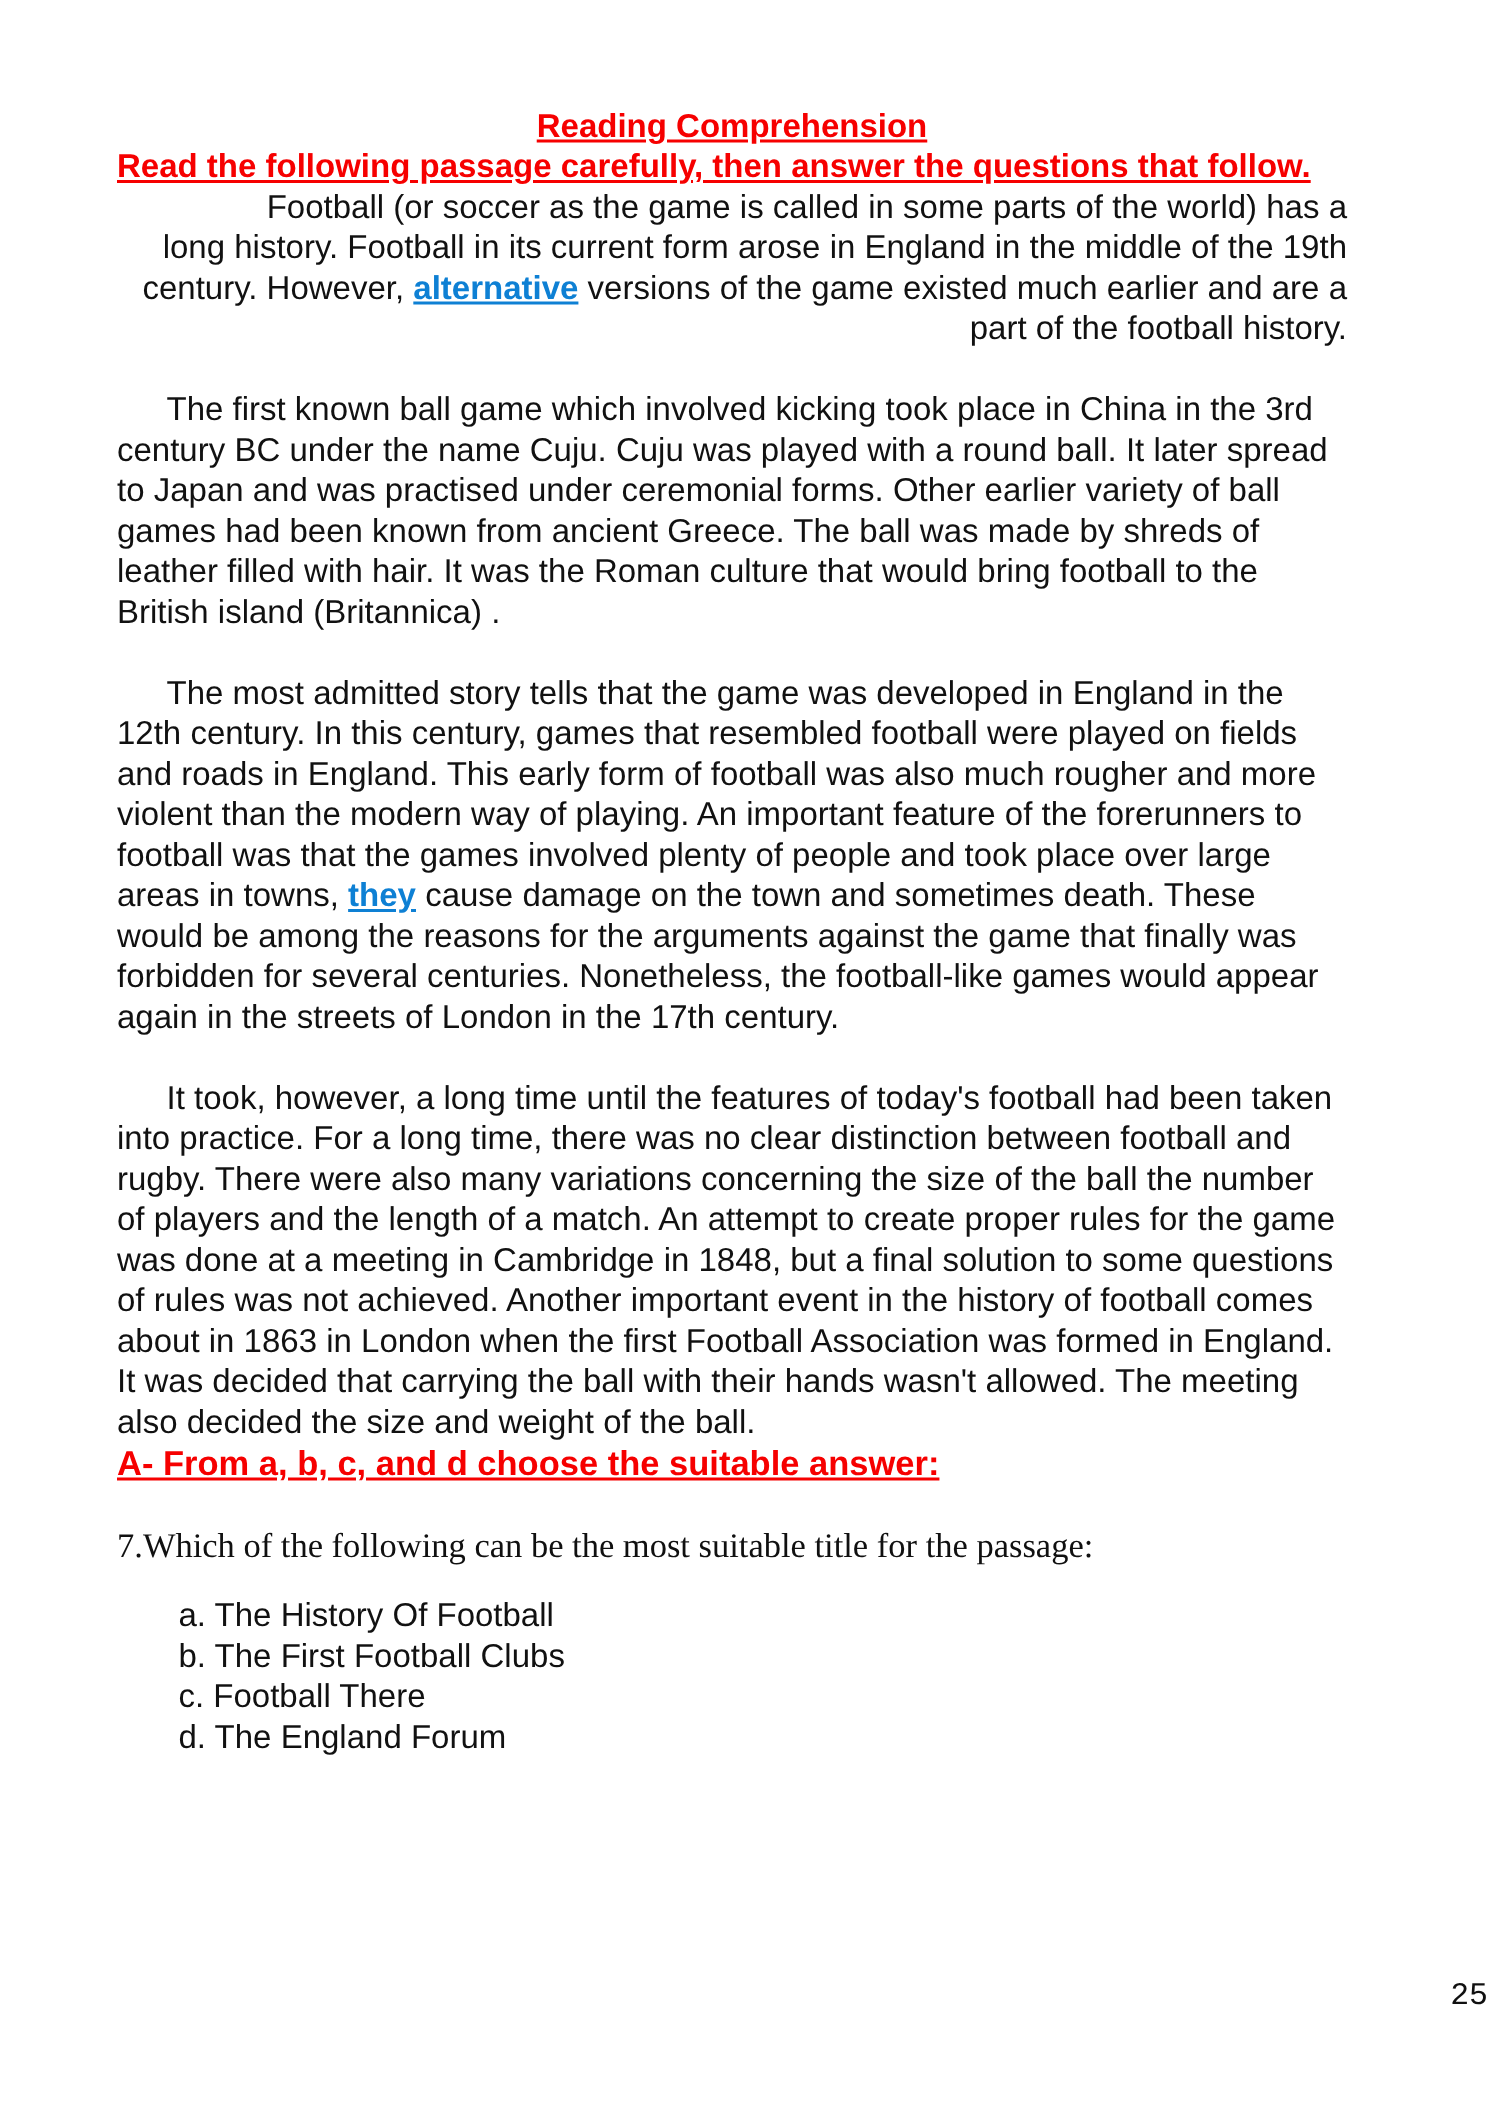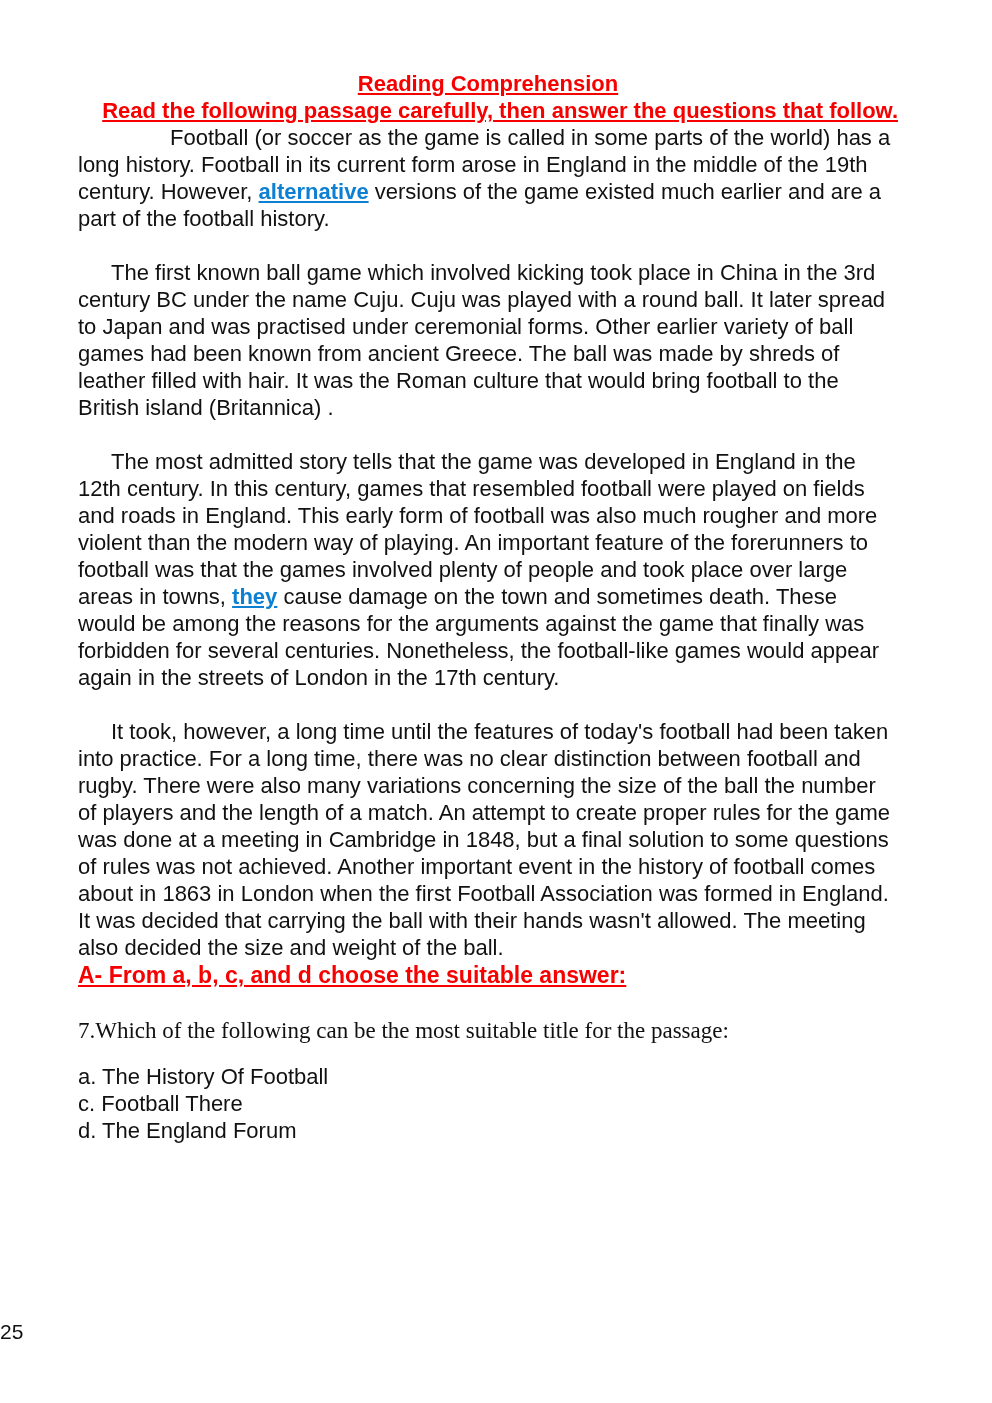--- a/index.html
+++ b/index.html
@@ -33,28 +33,28 @@
     font-size: 22px;
     line-height: 27px;
   }
   .doc-title span { text-decoration: underline; }
   .instruction {
     font-weight: bold;
     color: #f60000;
     font-size: 22px;
     line-height: 27px;
     text-decoration: underline;
-    text-align: right;
   }
   p.para {
     margin: 27px 0 0 0;
   }
   p.para.first {
     margin-top: 0;
     text-indent: 92px;
+    text-align: right;
   }
   p.para.ind {
     text-indent: 33px;
   }
   .hl {
     color: #0e80d4;
     font-weight: bold;
     text-decoration: underline;
   }
   .section-heading {
@@ -66,32 +66,33 @@
   }
   .question {
     margin-top: 28px;
     font-family: "Liberation Serif", serif;
     font-size: 23px;
     line-height: 27px;
     color: #101010;
   }
   .options {
     margin-top: 19px;
+    margin-left: 41px;
   }
   .option {
     font-size: 22px;
     line-height: 27px;
   }
   .page-number {
     position: absolute;
     left: 0;
     top: 1320px;
     width: 992px;
-    text-align: left;
-    font-family: Liberation Sans, sans-serif;
+    text-align: right;
+    font-family: Liberation Mono, monospace;
     font-size: 21px;
     color: #101010;
   }
 </style>
 </head>
 <body>
 
 <div class="page">
   <div class="content">
 
@@ -107,20 +108,21 @@
         <p class="para ind"><span>The most admitted story tells that the game was developed in England in the 12th century. In this century, games that resembled football were played on fields and roads in England. This early form of football was also much rougher and more violent than the modern way of playing. An important feature of the forerunners to football was that the games involved plenty of people and took place over large areas in towns, </span><span class="hl">they</span><span> cause damage on the town and sometimes death. These would be among the reasons for the arguments against the game that finally was forbidden for several centuries. Nonetheless, the football-like games would appear again in the streets of London in the 17th century.</span></p>
         <p class="para ind"><span>It took, however, a long time until the features of today's football had been taken into practice. For a long time, there was no clear distinction between football and rugby. There were also many variations concerning the size of the ball the number of players and the length of a match. An attempt to create proper rules for the game was done at a meeting in Cambridge in 1848, but a final solution to some questions of rules was not achieved. Another important event in the history of football comes about in 1863 in London when the first Football Association was formed in England. It was decided that carrying the ball with their hands wasn't allowed. The meeting also decided the size and weight of the ball.</span></p>
       </div>
 
     <div class="section-heading">A- From a, b, c, and d choose the suitable answer:</div>
 
     <div class="question">7.Which of the following can be the most suitable title for the passage:</div>
 
     <div class="options">
       <div class="option">a. The History Of Football</div>
+      <div class="option">b. The First Football Clubs</div>
       <div class="option">c. Football There</div>
       <div class="option">d. The England Forum</div>
     </div>
 
   </div>
 
   <div class="page-number">25</div>
 </div>
 
 </body></html>

